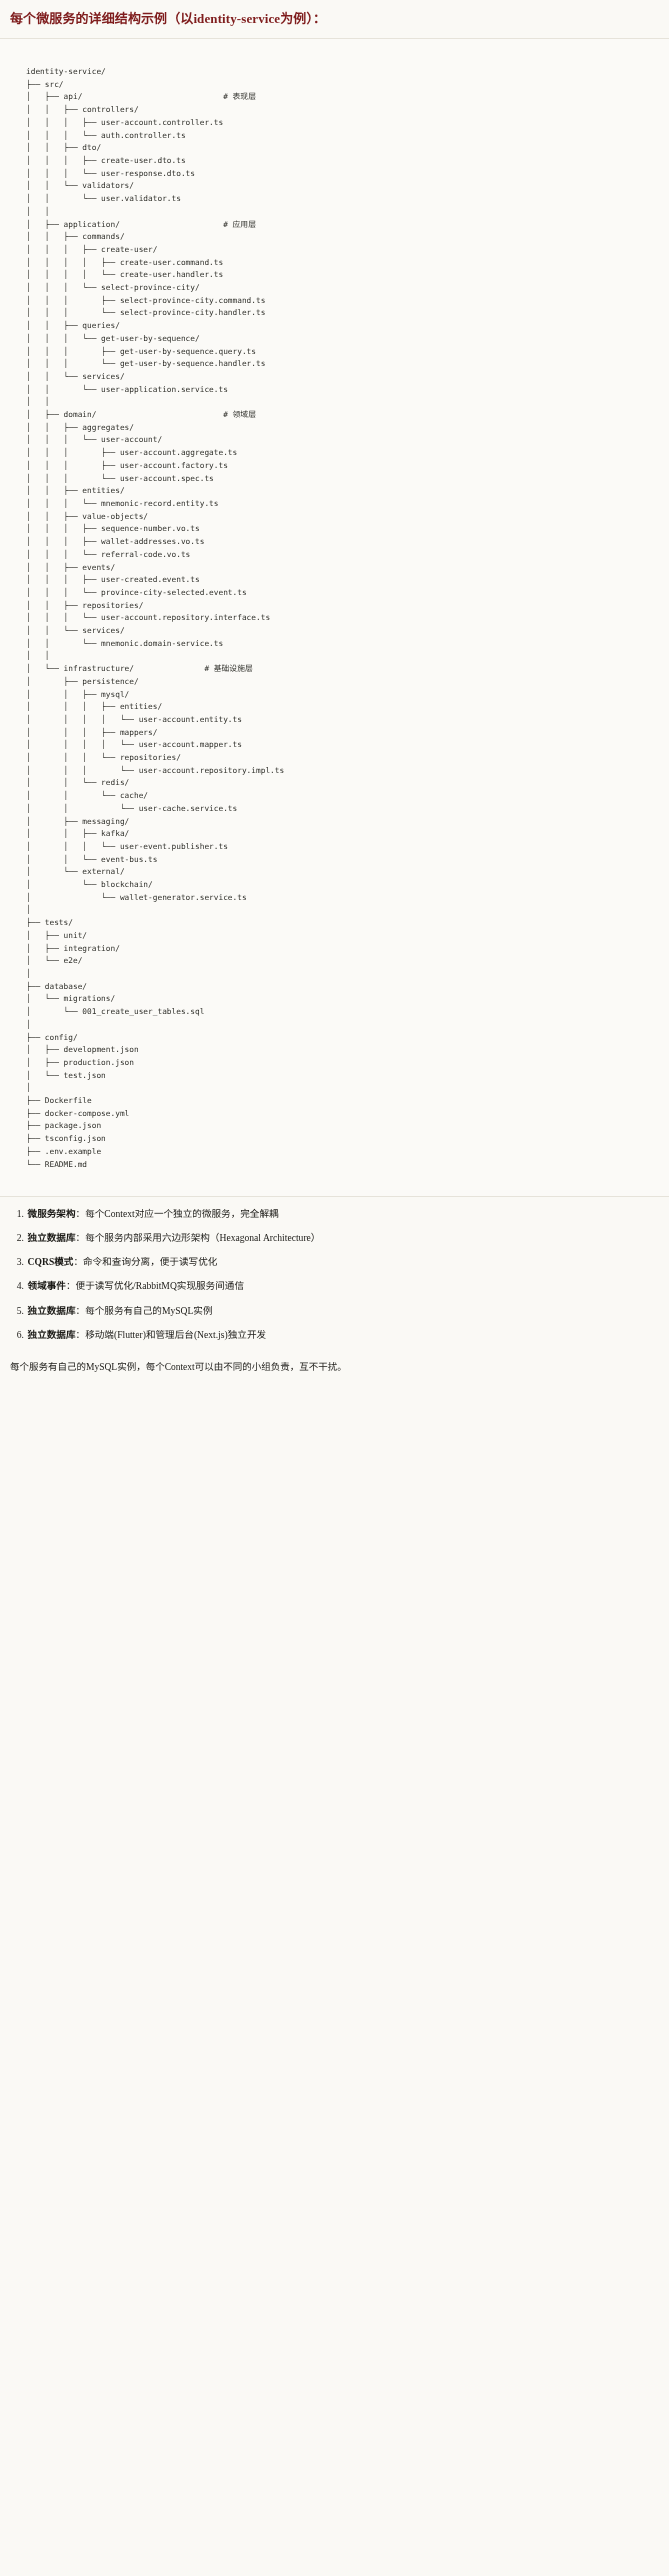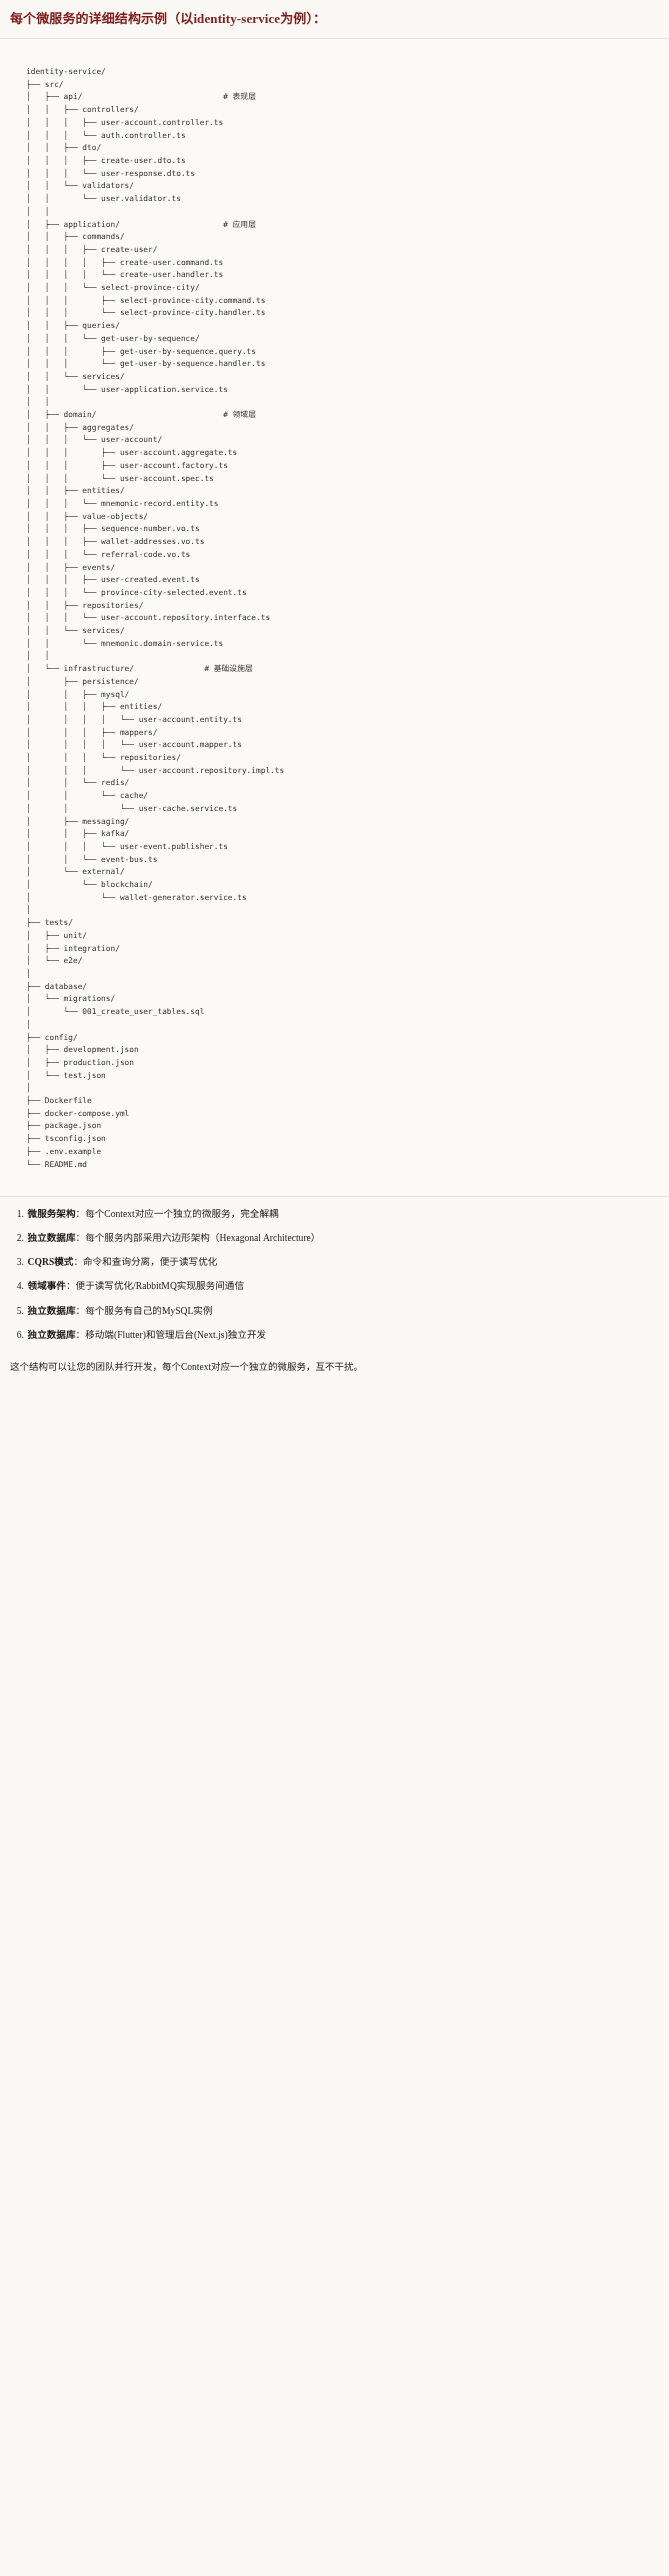--- a/index.html
+++ b/index.html
@@ -222,16 +222,16 @@
       </li>
       <li>
         <span class="note-term">独立数据库</span><span class="note-body">：每个服务有自己的MySQL实例</span>
       </li>
       <li>
         <span class="note-term">独立数据库</span><span class="note-body">：移动端(Flutter)和管理后台(Next.js)独立开发</span>
       </li>
     </ol>
   </div>
 
-  <div class="closing">这个结构可以让您的团队并行开发，每个Context对应一个独立的微服务，互不干扰。</div>
+  <div class="closing">每个服务有自己的MySQL实例，每个Context可以由不同的小组负责，互不干扰。</div>
 
 </div>
 
 
 </body></html>

